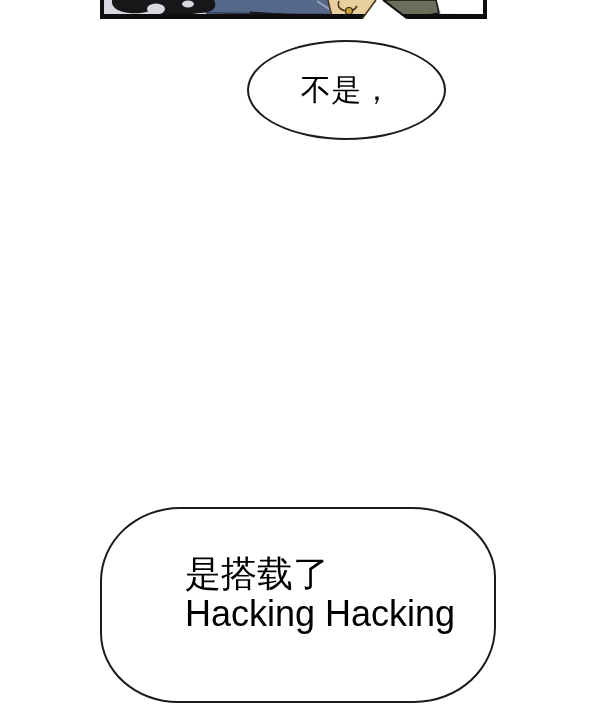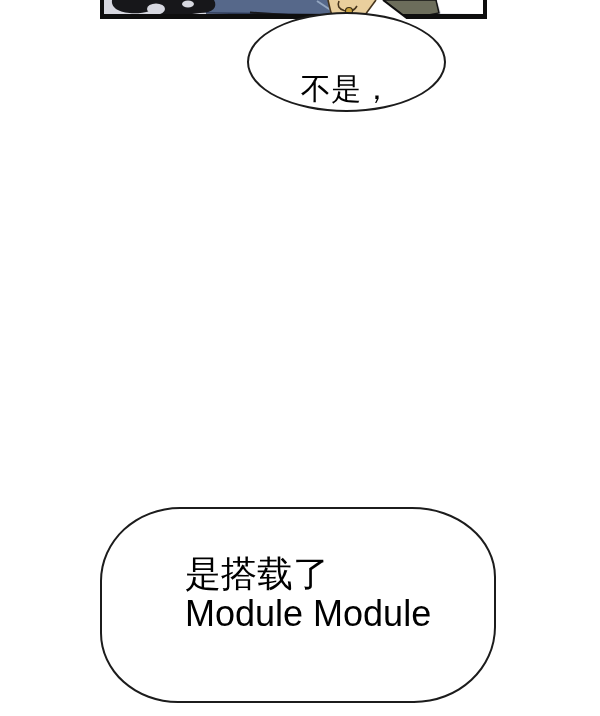--- a/index.html
+++ b/index.html
@@ -21,25 +21,25 @@
     display: block;
   }
   .bubble {
     position: absolute;
     background: #ffffff;
     border: 2px solid #1c1c1c;
     box-sizing: border-box;
     color: #000000;
   }
   .bubble-top {
-    left: 247px; top: 12px;
+    left: 247px; top: 40px;
     width: 199px; height: 100px;
     border-radius: 50%;
     display: flex;
-    align-items: flex-end;
+    align-items: center;
     justify-content: center;
     font-size: 30px;
     letter-spacing: 0.5px;
   }
   .bubble-bottom {
     left: 100px; top: 507px;
     width: 396px; height: 196px;
     border-radius: 80px 84px 82px 78px / 74px 70px 76px 70px;
     font-size: 36px;
   }
@@ -86,17 +86,17 @@
     <path d="M283,0 L308,19" stroke-width="2" fill="none" stroke="#0e0e0e"></path>
   </svg>
 
   <div class="bubble bubble-top">
     <span>不是，</span>
   </div>
 
   <div class="bubble bubble-bottom">
     <div class="lines">
       <div>是搭载了</div>
-      <div>Module Module</div>
+      <div>Hacking Hacking</div>
     </div>
   </div>
 
 </div>
 
 </body></html>

